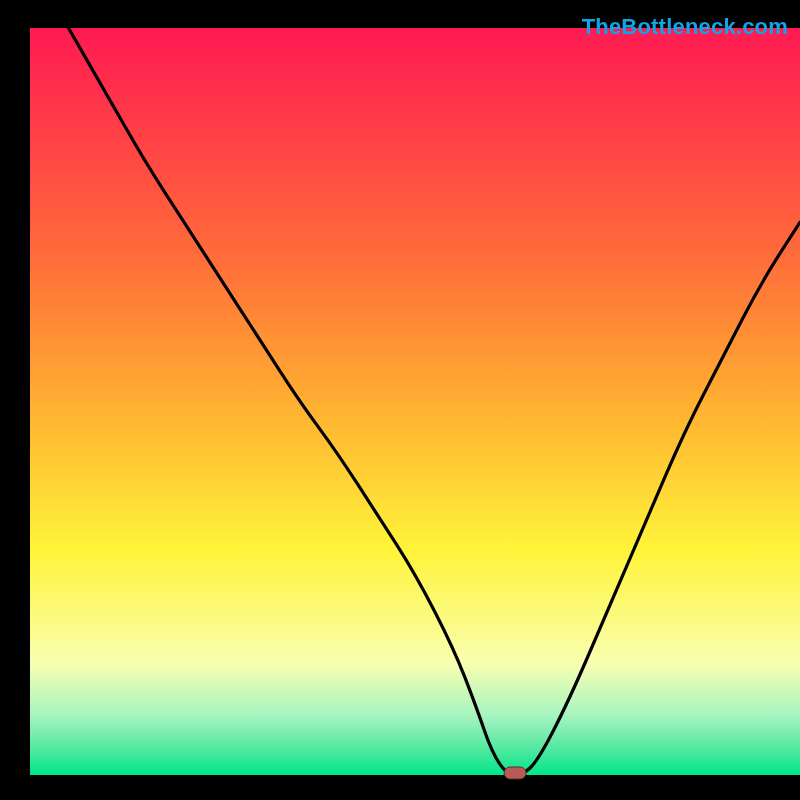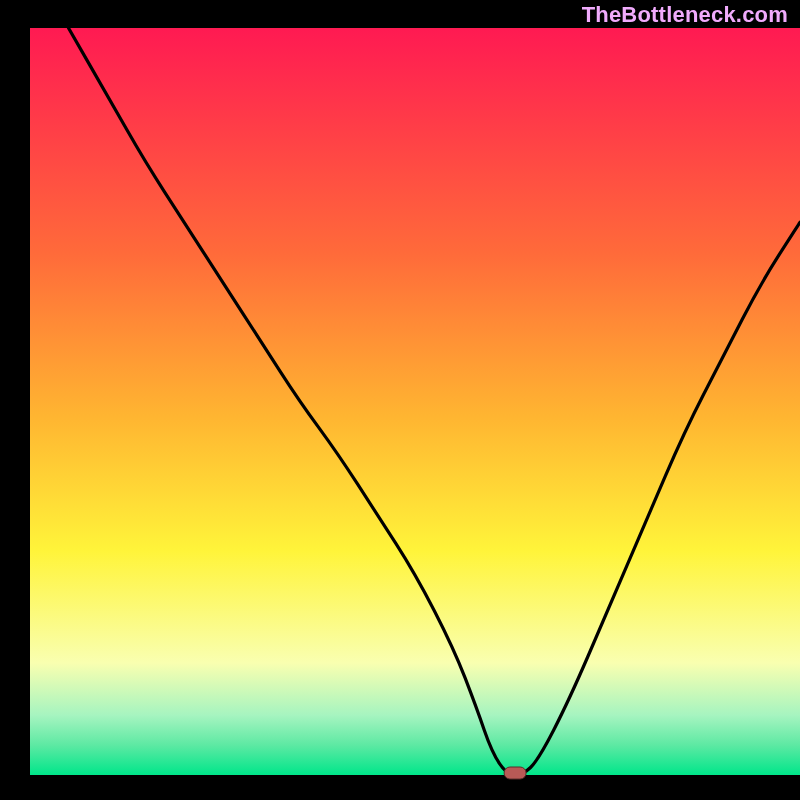--- a/index.html
+++ b/index.html
@@ -11,26 +11,26 @@
     overflow: hidden;
   }
   .frame {
     position: relative;
     width: 800px;
     height: 800px;
     background: #000;
   }
   .watermark {
     position: absolute;
-    top: 2px;
+    top: 14px;
     right: 12px;
     font-family: Arial, Helvetica, sans-serif;
     font-size: 22px;
     font-weight: 600;
-    color: #f0abfc;
+    color: #0ea5e9;
     letter-spacing: 0.2px;
     z-index: 3;
   }
   svg {
     position: absolute;
     top: 0;
     left: 0;
   }
 </style>
 </head>

